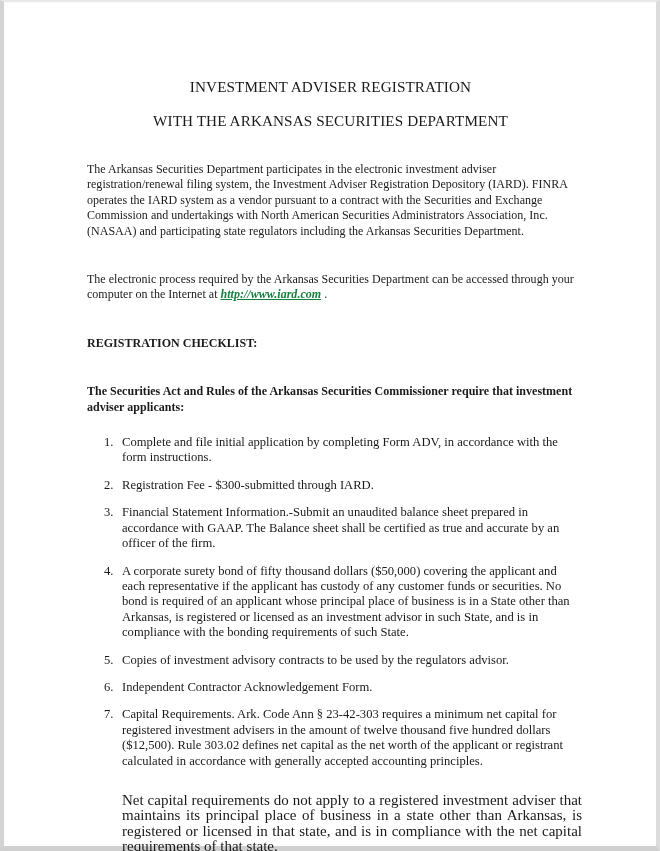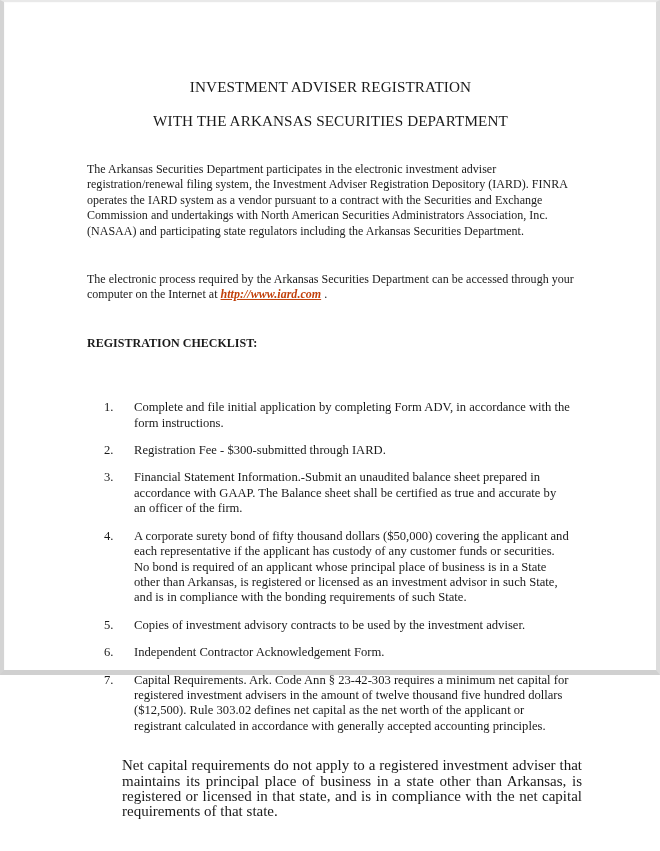--- a/index.html
+++ b/index.html
@@ -11,21 +11,21 @@
     height: 851px;
     background: #ffffff;
     font-family: "Liberation Serif", serif;
     overflow: hidden;
   }
   .page-frame {
     position: absolute;
     left: 0;
     top: 0;
     width: 660px;
-    height: 675px;
+    height: 851px;
     box-sizing: border-box;
     background: #ffffff;
     border-left: 4px solid #d4d4d4;
     border-top: 2px solid #e9e9e9;
     border-right: 4px solid #dcdcdc;
     border-bottom: 5px solid #d0d0d0;
   }
   .page-sheet {
     position: absolute;
     left: 0;
@@ -63,21 +63,21 @@
 
   .gap-lg { height: 24px; }
   .gap-md { height: 17px; }
   .gap-sm { height: 12px; }
 
   .bold { font-weight: bold; }
 
   a.iard-link {
     font-weight: bold;
     font-style: italic;
-    color: #c2410c;
+    color: #15803d;
   }
 
   ol.checklist {
     margin: 0;
     padding: 0;
     list-style: none;
     font-size: 12.6px;
     line-height: 15.4px;
   }
   ol.checklist > li {
@@ -86,21 +86,21 @@
     margin-bottom: 12px;
   }
   ol.checklist > li .num {
     position: absolute;
     left: 25px;
     top: 0;
     width: 18px;
     text-align: left;
   }
   ol.checklist > li p {
-    margin: 12px;
+    margin: 0;
     text-align: left;
   }
   ol.checklist > li p + p { margin-top: 14px; }
   .tail-para {
     margin: 0;
     padding-left: 43px;
     font-size: 15px;
     line-height: 15.4px;
     text-align: justify;
   }
@@ -122,20 +122,21 @@
       <div class="gap-md"></div>
 
       <p class="para"><span>The electronic process required by the Arkansas Securities Department can be accessed through your computer on the Internet at </span><a class="iard-link" href="#">http://www.iard.com</a><span> .</span></p>
 
       <div class="gap-md"></div>
 
       <p class="para bold">REGISTRATION CHECKLIST:</p>
 
       <div class="gap-md"></div>
 
+      <p class="para bold">The Securities Act and Rules of the Arkansas Securities Commissioner require that investment adviser applicants:</p>
 
       <div class="gap-sm"></div>
 
       <ol class="checklist">
         <li>
           <span class="num">1.</span>
           <p>Complete and file initial application by completing Form ADV, in accordance with the form instructions.</p>
         </li>
         <li>
           <span class="num">2.</span>
@@ -144,21 +145,21 @@
         <li>
           <span class="num">3.</span>
           <p>Financial Statement Information.-Submit an unaudited balance sheet prepared in accordance with GAAP. The Balance sheet shall be certified as true and accurate by an officer of the firm.</p>
         </li>
         <li>
           <span class="num">4.</span>
           <p>A corporate surety bond of fifty thousand dollars ($50,000) covering the applicant and each representative if the applicant has custody of any customer funds or securities.  No bond is required of an applicant whose principal place of business is in a State other than Arkansas, is registered or licensed as an investment advisor in such State, and is in compliance with the bonding requirements of such State.</p>
         </li>
         <li>
           <span class="num">5.</span>
-          <p>Copies of investment advisory contracts to be used by the investment adviser.</p>
+          <p>Copies of investment advisory contracts to be used by the regulators advisor.</p>
         </li>
         <li>
           <span class="num">6.</span>
           <p>Independent Contractor Acknowledgement Form.</p>
         </li>
         <li>
           <span class="num">7.</span>
           <p>Capital Requirements. Ark. Code Ann § 23-42-303 requires a minimum net capital for registered investment advisers in the amount of twelve thousand five hundred dollars ($12,500). Rule 303.02 defines net capital as the net worth of the applicant or registrant calculated in accordance with generally accepted accounting principles.</p>
         </li>
       </ol>

